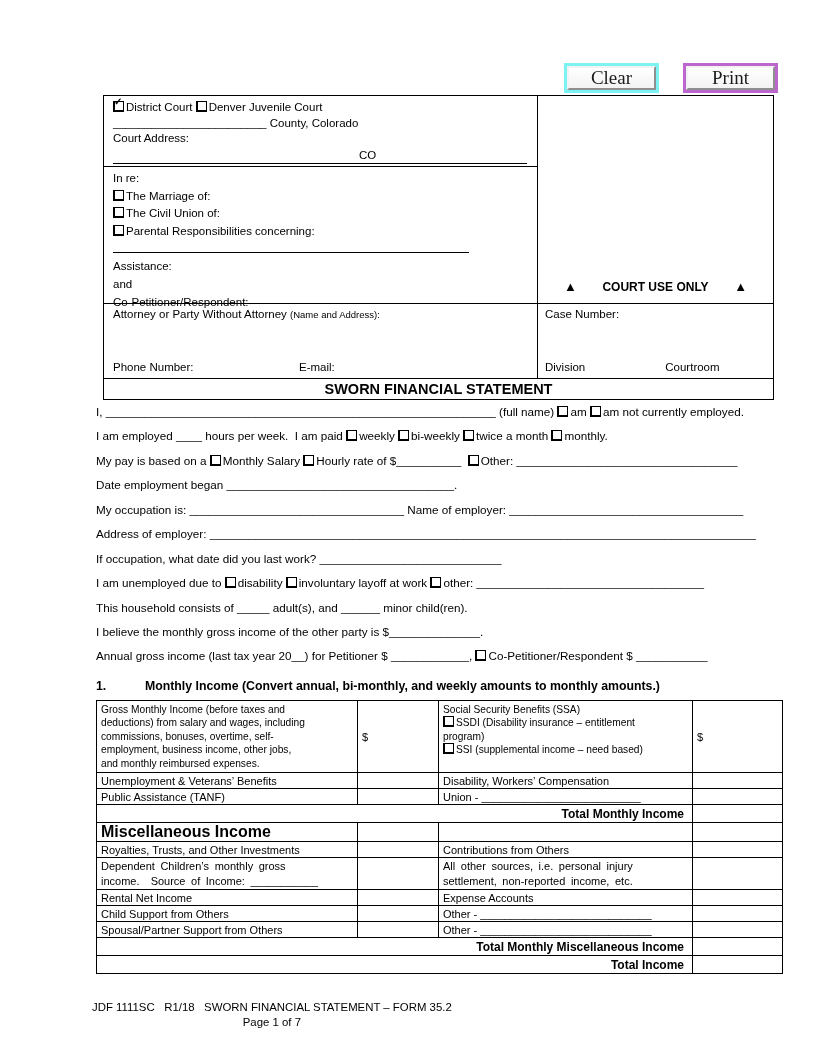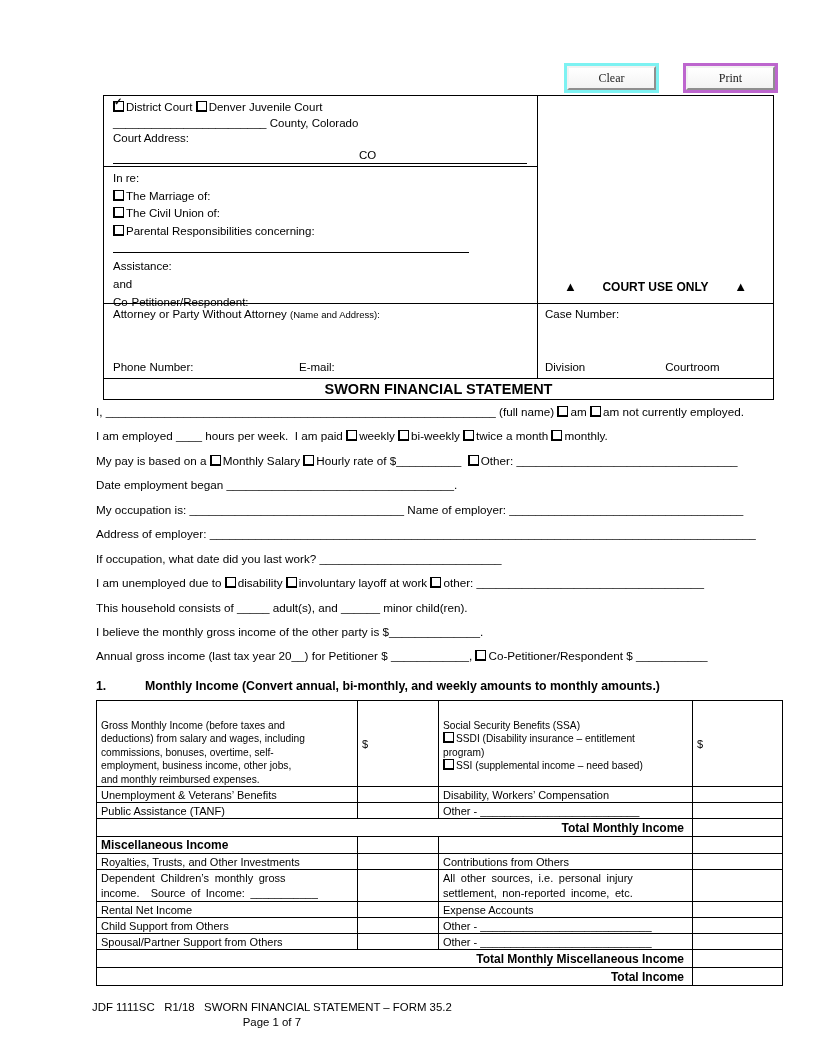--- a/index.html
+++ b/index.html
@@ -3,21 +3,21 @@
 <meta charset="utf-8">
 <style>
   html,body { margin:0; padding:0; background:#fff; }
   .page { position:relative; width:816px; height:1056px; background:#fff;
           font-family:"Liberation Sans", sans-serif; color:#000; overflow:hidden; }
 
   
   .pdfbtn { position:absolute; top:63px; width:95px; height:30px; box-sizing:border-box;
             border:3px solid #7df2f2; background:#fff; padding:0; cursor:pointer; }
   .pdfbtn .face { position:absolute; inset:0; display:flex; align-items:center; justify-content:center;
-            font-family:"Liberation Serif", serif; font-size:12px; color:#1c1c1c;
+            font-family:"Liberation Serif", serif; font-size:19px; color:#1c1c1c;
             border:2px solid; border-color:#f2f2f2 #8f8f8f #8f8f8f #f2f2f2;
             background:linear-gradient(#ffffff,#f3f3f3); }
 
   
   .caption { position:absolute; left:103px; top:95px; width:671px; box-sizing:border-box;
              border:1px solid #000; font-size:11.5px; }
   .cap-top { display:flex; }
   .cap-left { width:434px; box-sizing:border-box; border-right:1px solid #000; }
   .cap-right { flex:1; display:flex; align-items:flex-end; padding-bottom:9px; }
   .cap-r1 { height:71px; box-sizing:border-box; border-bottom:1px solid #000; padding:4px 6px 0 9px; }
@@ -49,27 +49,27 @@
   
   .sec1 { position:absolute; left:96px; top:679px; display:flex; font-weight:bold; font-size:12.3px; }
   .sec1 .num { width:49px; }
 
   
   .income { position:absolute; left:96px; top:700px; width:686px; border-collapse:collapse;
             table-layout:fixed; font-size:11px; }
   .income td { border:1px solid #000; padding:0 4px; vertical-align:middle;
                overflow:hidden; white-space:pre-wrap; }
   .income tr.tall { height:72px; }
-  .income tr.tall td.lbl { vertical-align:top; font-size:10.2px; line-height:13.4px; padding-top:18px; }
+  .income tr.tall td.lbl { vertical-align:top; font-size:10.2px; line-height:13.4px; padding-top:2px; }
   .income tr.data { height:16px; }
   .income tr.data td.lbl { white-space:nowrap;margin-top:32px; }
   .income tr.two { height:32px; }
   .income tr.two td.lbl { vertical-align:top; line-height:15px; padding-top:1px; word-spacing:2.5px; }
   .income tr.subhead { height:17px; }
-  .income td.sh { font-weight:bold; font-size:12px; white-space:nowrap; }
+  .income td.sh { font-weight:bold; font-size:16px; white-space:nowrap; }
   .income tr.total { height:18px; }
   .income td.totcell { text-align:right; font-weight:bold; font-size:12px; padding-right:8px; white-space:nowrap; }
 
   
   .cb { display:inline-block; width:8px; height:8px; box-sizing:content-box; background:#fff;
         border:1px solid #000; border-left-width:2px; border-bottom-width:2px;
         margin-right:2px; vertical-align:-1px; position:relative; }
   .cb .tick { position:absolute; left:-1px; top:-5px; font-size:10px; font-weight:bold; line-height:10px; }
 
   
@@ -169,21 +169,21 @@
         </tr>
         <tr class="data">
           <td class="lbl">Unemployment &amp; Veterans’ Benefits</td>
           <td class="money"></td>
           <td class="lbl">Disability, Workers’ Compensation</td>
           <td class="money"></td>
         </tr>
         <tr class="data">
           <td class="lbl">Public Assistance (TANF)</td>
           <td class="money"></td>
-          <td class="lbl">Other - __________________________</td>
+          <td class="lbl">Union - __________________________</td>
           <td class="money"></td>
         </tr>
         <tr class="total">
           <td class="totcell" colspan="3">Total Monthly Income</td>
           <td class="money"></td>
         </tr>
         <tr class="subhead">
           <td class="lbl sh">Miscellaneous Income</td>
           <td class="money"></td>
           <td class="lbl"></td>

